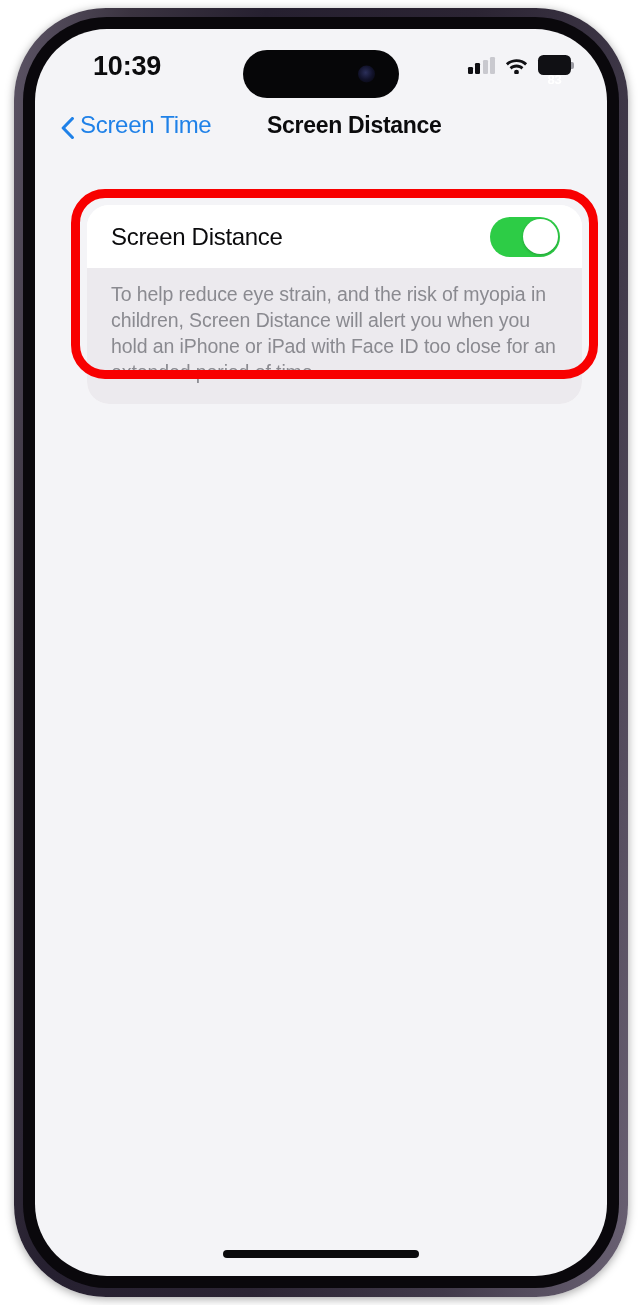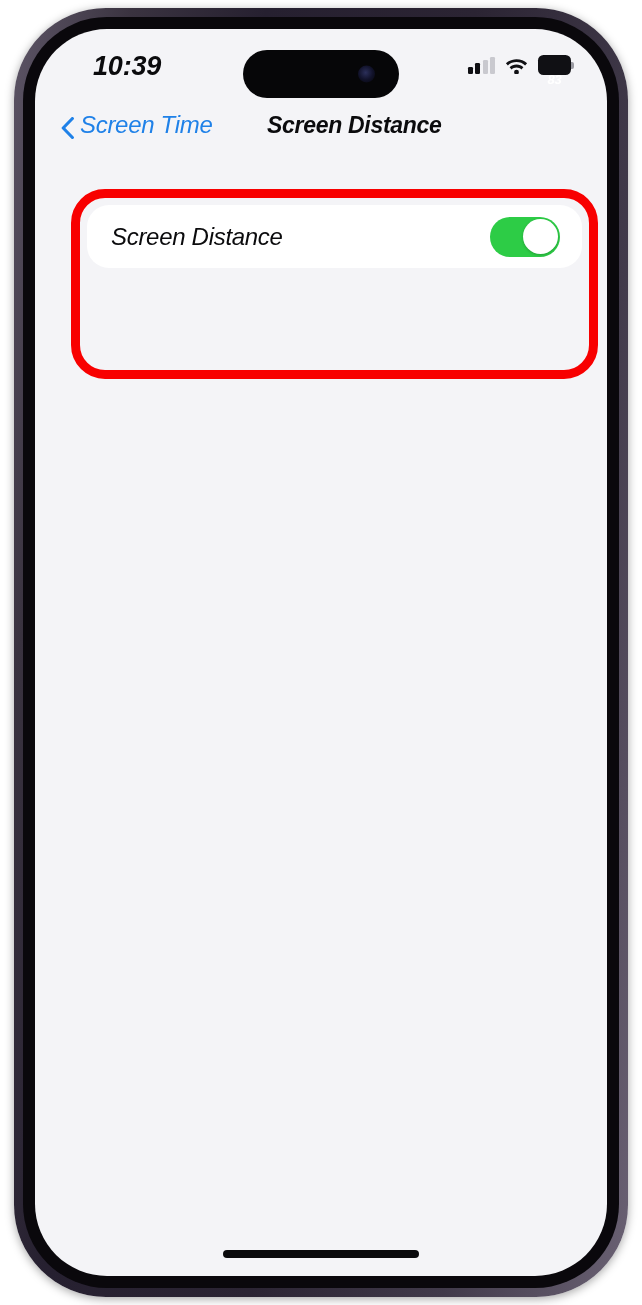--- a/index.html
+++ b/index.html
@@ -11,21 +11,20 @@
   }
 
   
   .device {
     position:absolute;
     left:14px; top:8px;
     width:614px; height:1289px;
     border-radius:92px;
     background:linear-gradient(100deg,#5d5566 0%, #3a3340 14%, #262030 30%, #2b2433 55%, #413a4a 78%, #6b6274 100%);
     box-shadow:0 2px 10px rgba(0,0,0,.35);
-    font-style:italic;
   }
   .bezel-inner {
     position:absolute;
     left:9px; top:9px;
     width:596px; height:1271px;
     border-radius:84px;
     background:#0a080c;
   }
   .screen {
     position:absolute;
@@ -220,20 +219,23 @@
       <div class="nav-title">Screen Distance</div>
     </div>
 
     <div class="card">
       <div class="row-toggle">
         <span class="row-label">Screen Distance</span>
         <span class="switch">
           <span class="knob"></span>
         </span>
       </div>
+      <div class="card-footer">
+        <div class="footer-text">To help reduce eye strain, and the risk of myopia in children, Screen Distance will alert you when you hold an iPhone or iPad with Face ID too close for an extended period of time.</div>
+      </div>
     </div>
 
     <div class="highlight-box"></div>
 
     <div class="home-indicator"></div>
 
   </div>
 </div>
 
 </body></html>

